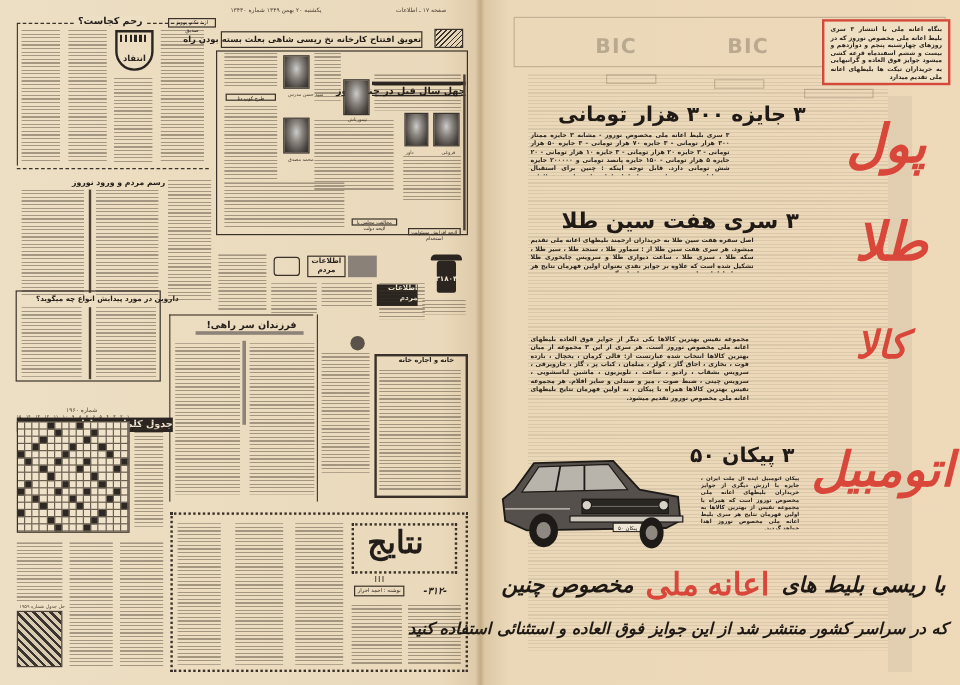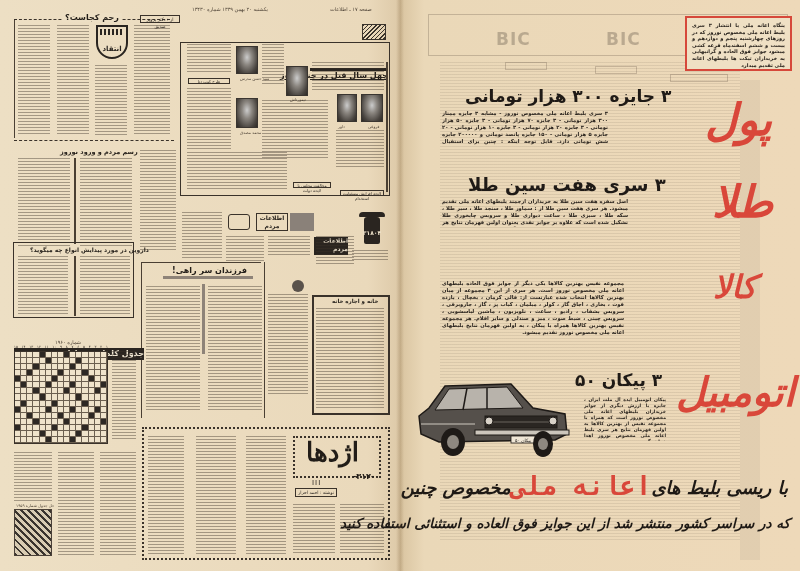--- a/index.html
+++ b/index.html
@@ -65,20 +65,23 @@
     <div class="txt" style="left:57px; top:25px; width:32px; height:110px;"></div>
     <div class="txt" style="left:95px; top:65px; width:32px; height:70px;"></div>
     <div class="txt" style="left:134px; top:25px; width:36px; height:110px;"></div>
 
     <div class="abs" style="left:96px; top:25px; width:32px; height:34px; border:2px solid #2a2520; border-radius:0 0 16px 16px; text-align:center;">
       <div style="height:6px; background:repeating-linear-gradient(90deg,#2a2520 0 2px,transparent 2px 4px); margin:2px 2px 0;"></div>
       <div style="font-size:7px; font-weight:bold; margin-top:10px; direction:rtl;">انتقاد</div>
     </div>
     <div class="hrule" style="left:14px; top:140px; width:160px; border-top:1px dashed #3a322a; background:none;"></div>
 
+    <div class="box" style="left:184px; top:26px; width:168px; height:14px;">
+      <div class="hdl" style="font-size:7px; text-align:center; line-height:12px;">تعویق افتتاح کارخانه نخ ریسی شاهی بعلت بسته بودن راه</div>
+    </div>
     <div class="abs" style="left:362px; top:24px; width:24px; height:16px; background:repeating-linear-gradient(135deg,#3a332c 0 1px,transparent 1px 3px); border:1px solid #3a332c;"></div>
 
     <div class="box" style="left:180px; top:42px; width:210px; height:154px;"></div>
     <div class="blackbar" style="left:310px; top:44px; width:78px; height:12px; background:#e9d8b8; color:#1e1915; border-top:3px solid #2a2520; border-bottom:1px solid #2a2520; font-size:8px; line-height:9px;">چهل سال قبل در چنین روز</div>
 
     <div class="photo" style="left:236px; top:46px; width:22px; height:28px;"></div>
     <div class="photo" style="left:286px; top:66px; width:22px; height:30px;"></div>
     <div class="photo" style="left:236px; top:98px; width:22px; height:30px;"></div>
     <div class="photo" style="left:337px; top:94px; width:20px; height:28px;"></div>
     <div class="photo" style="left:361px; top:94px; width:22px; height:28px;"></div>
@@ -391,24 +394,24 @@
       </div>
     <div class="txt" style="left:112px; top:351px; width:24px; height:88px;"></div>
     <div class="txt" style="left:14px; top:452px; width:38px; height:50px;"></div>
     <div class="abs folio" style="left:16px; top:503px; font-size:4px;">حل جدول شماره ۱۹۵۹</div>
     <div class="xwsmall"></div>
     <div class="txt" style="left:58px; top:452px; width:36px; height:104px;"></div>
     <div class="txt" style="left:100px; top:452px; width:36px; height:104px;"></div>
 
     <div class="dotted" style="left:142px; top:427px; width:248px; height:133px;"></div>
     <div class="dotted" style="left:293px; top:436px; width:88px; height:42px;"></div>
-    <div class="abs hdl" style="left:306px; top:437px; font-size:26px; font-family:'DejaVu Serif', serif;">اژدها</div>
+    <div class="abs hdl" style="left:306px; top:437px; font-size:26px; font-family:'DejaVu Serif', serif;">نتایج</div>
     <div class="abs" style="left:312px; top:479px; font-size:7px; letter-spacing:1px;">III</div>
     <div class="box" style="left:295px; top:488px; width:42px; height:9px; font-size:4.5px; text-align:center; line-height:8px; direction:rtl;">نوشته : احمد احرار</div>
-    <div class="abs hdl" style="left:353px; top:472px; font-size:8px; direction:ltr;">-۳۱۲-</div>
+    <div class="abs hdl" style="left:353px; top:488px; font-size:8px; direction:ltr;font-style:italic;">-۳۱۲-</div>
     <div class="txt" style="left:148px; top:436px; width:36px; height:118px;"></div>
     <div class="txt" style="left:196px; top:436px; width:40px; height:118px;"></div>
     <div class="txt" style="left:246px; top:436px; width:40px; height:118px;"></div>
     <div class="txt" style="left:293px; top:504px; width:42px; height:50px;"></div>
     <div class="txt" style="left:340px; top:504px; width:44px; height:50px;"></div>
   </div>
 
   <div class="page page-right">
 
     <div class="ghost-frame" style="left:28px; top:14px; width:360px; height:42px;"></div>
@@ -456,19 +459,19 @@
     <path d="M6 46 L60 46" stroke="#cfc9c0" stroke-width="1"></path>
   </svg>
 
   <div class="red-word" style="left:712px; top:176px; font-size:44px;">طلا</div>
   <div class="red-word" style="left:705px; top:94px; font-size:44px;">پول</div>
   <div class="red-word" style="left:713px; top:268px; font-size:32px;">کالا</div>
   <div class="red-word" style="left:676px; top:368px; font-size:40px;">اتومبیل</div>
 
   <div class="slogan" style="left:418px; top:470px; width:370px; height:34px; display:flex; align-items:center; justify-content:space-between; direction:rtl;">
     <span style="font-size:18px;">با ریسی بلیط های</span>
-    <span style="font-size:26px; color:#d9473a; font-style:normal; font-family:Liberation Mono, monospace;">اعانه ملی</span>
+    <span style="font-size:26px; color:#d9473a; font-style:normal; font-family:Liberation Sans, sans-serif;">اعانه ملی</span>
     <span style="font-size:18px;">مخصوص چنین</span>
   </div>
   <div class="slogan" style="left:420px; top:515px; width:370px; font-size:13.5px; text-align:center;">که در سراسر کشور منتشر شد از این جوایز فوق العاده و استثنائی استفاده کنید</div>
 
   <div class="gutter"></div>
 </div>
 
 </body></html>

